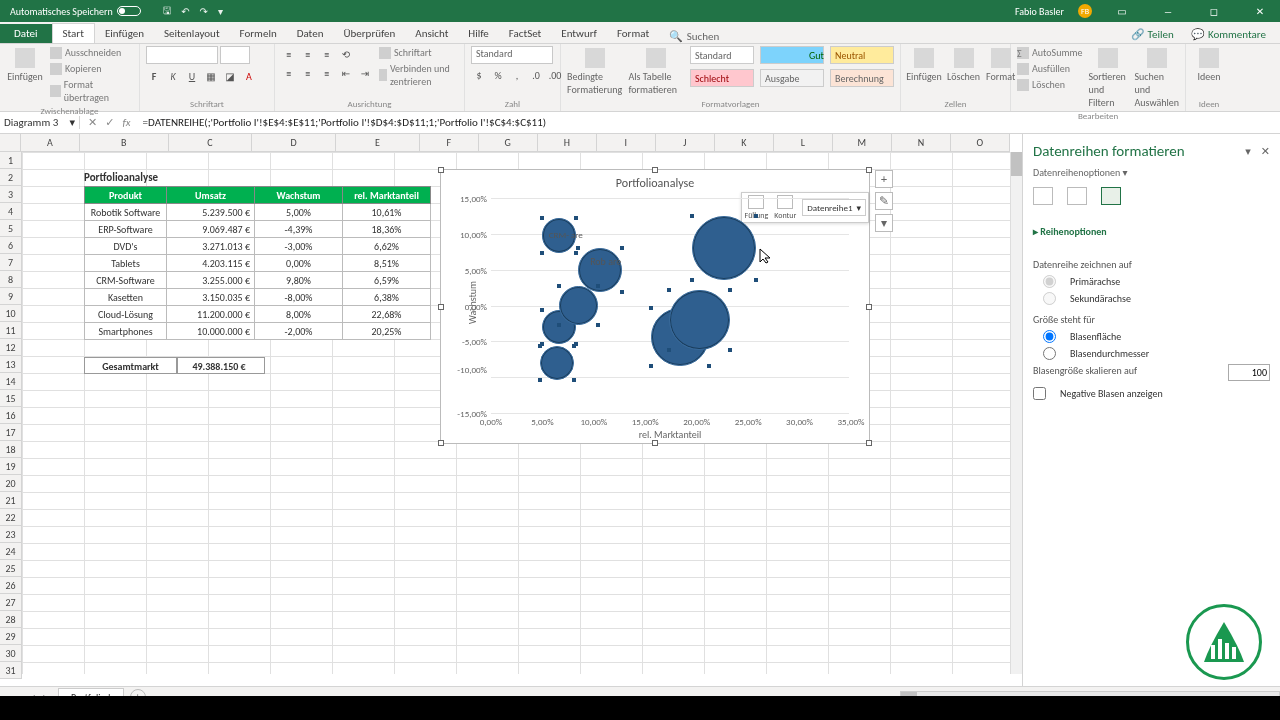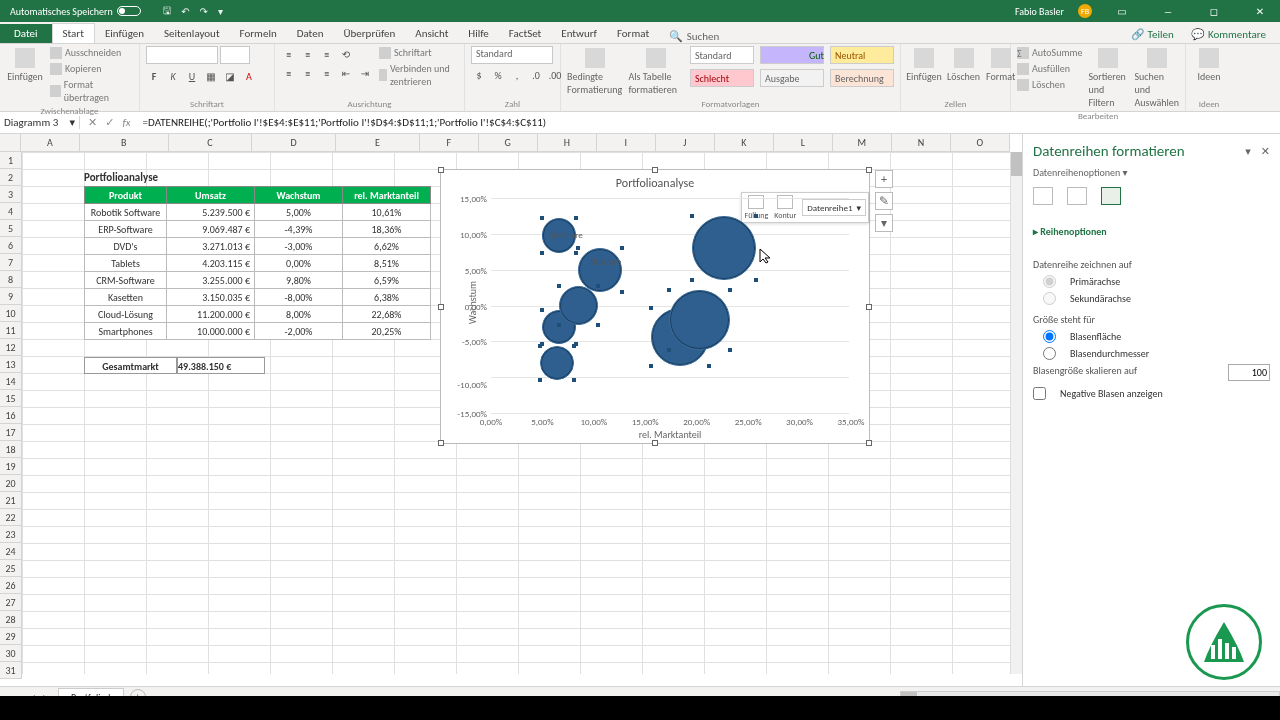--- a/index.html
+++ b/index.html
@@ -37,21 +37,21 @@
 .ribbon .bigbtn .ico { width: 20px; height: 20px; background: #d8d8d8; }
 .ribbon .col { display: flex; flex-direction: column; gap: 3px; }
 .ribbon .small { display: flex; align-items: center; gap: 3px; font-size: 10px; color: #777; }
 .ribbon .small .mi { width: 12px; height: 12px; background: #cfcfcf; }
 .ribbon select, .ribbon .fakeselect { font-size: 10px; border: 1px solid #c8c8c8; background: #fff; height: 18px; padding: 0 2px; }
 .ribbon .btnrow { display: flex; gap: 3px; }
 .ribbon .btnrow .b { width: 16px; height: 16px; border: 1px solid transparent; display: flex; align-items: center; justify-content: center; font-size: 10px; color: #555; }
 .stylecell { width: 64px; height: 18px; border: 1px solid #ccc; font-size: 10px; display: flex; align-items: center; padding: 0 4px; margin-bottom: 2px; }
 .stylecell.normal { background: #fff; }
 .stylecell.bad { color: #9c0006; background: #ffc7ce; }
-.stylecell.good { color: #006100; background: #c4b5fd; padding-left: 48px; }
+.stylecell.good { color: #006100; background: #7dd3fc; padding-left: 48px; }
 .stylecell.neutral { color: #9c5700; background: #ffeb9c; }
 
 
 .formulabar { height: 22px; border-bottom: 1px solid #d4d4d4; display: flex; align-items: center; font-size: 11px; }
 .formulabar .namebox { width: 80px; border-right: 1px solid #d4d4d4; padding: 0 4px; display: flex; align-items: center; justify-content: space-between; }
 .formulabar .fx { padding: 0 8px; color: #888; display: flex; gap: 8px; }
 .formulabar .formula { flex: 1; padding: 0 4px; color: #222; }
 
 
 .main { display: flex; height: 552px; }
@@ -488,21 +488,21 @@
             <tr>
               <td>Smartphones</td>
               <td class="right">10.000.000 €</td>
               <td>-2,00%</td>
               <td>20,25%</td>
             </tr>
           </tbody>
       </table>
       <div class="gesamt">
         <div style="width:93px;font-weight:bold">Gesamtmarkt</div>
-        <div style="width:88px;text-align:left;padding-right:4px;font-weight:bold">49.388.150 €</div>
+        <div style="width:88px;text-align:center;padding-right:4px;font-weight:bold">49.388.150 €</div>
       </div>
     </div>
 
     <div class="chartobj">
       <div class="handle" style="left:-3px;top:-3px"></div>
         <div class="handle" style="right:-3px;top:-3px"></div>
       <div class="handle" style="left:-3px;bottom:-3px"></div>
         <div class="handle" style="right:-3px;bottom:-3px"></div>
       <div class="handle" style="left:50%;top:-3px;margin-left:-3px"></div>
         <div class="handle" style="left:50%;bottom:-3px;margin-left:-3px"></div>
@@ -531,21 +531,21 @@
             <span>▾</span>
           </div>
       </div>
 
       <div class="plot" id="plot">
         <div class="ylabel">Wachstum</div>
         <div class="xlabel">rel. Marktanteil</div>
       <div class="hgrid" style="top: 215px;"></div>
           <div class="ytick" style="top: 215px;">-15,00%</div>
           <div class="hgrid" style="top: 179.167px;"></div>
-          <div class="ytick" style="top: 186px;">-10,00%</div>
+          <div class="ytick" style="top: 171px;">-10,00%</div>
           <div class="hgrid" style="top: 143.333px;"></div>
           <div class="ytick" style="top: 143.333px;">-5,00%</div>
           <div class="hgrid" style="top: 107.5px;"></div>
           <div class="ytick" style="top: 107.5px;">0,00%</div>
           <div class="hgrid" style="top: 71.6667px;"></div>
           <div class="ytick" style="top: 71.6667px;">5,00%</div>
           <div class="hgrid" style="top: 35.8333px;"></div>
           <div class="ytick" style="top: 35.8333px;">10,00%</div>
           <div class="hgrid" style="top: 0px;"></div>
           <div class="ytick" style="top: 0px;">15,00%</div>

